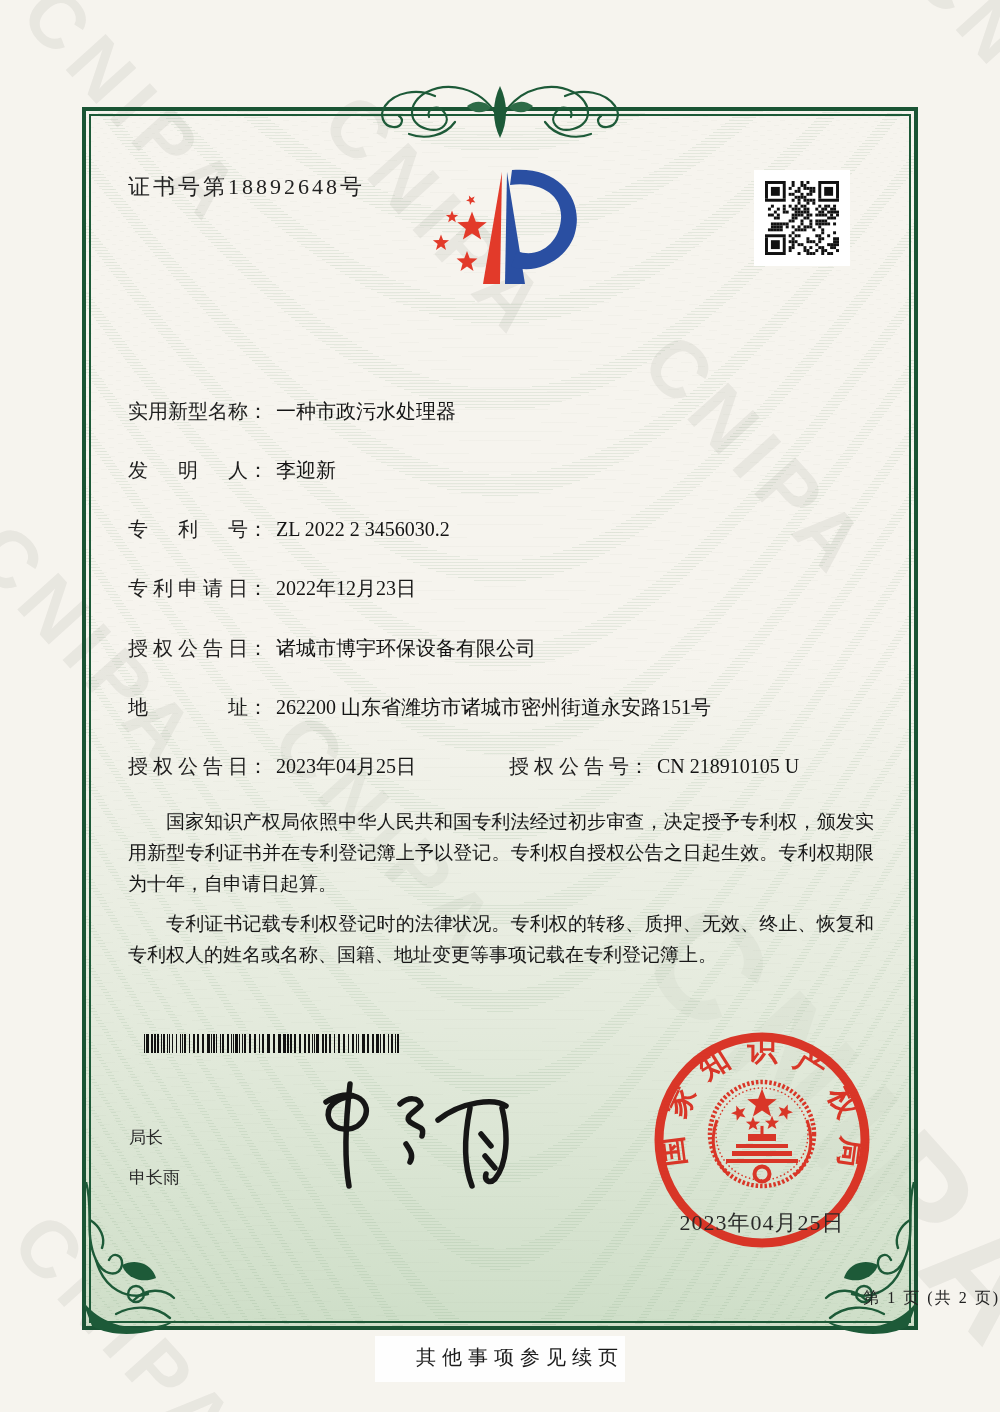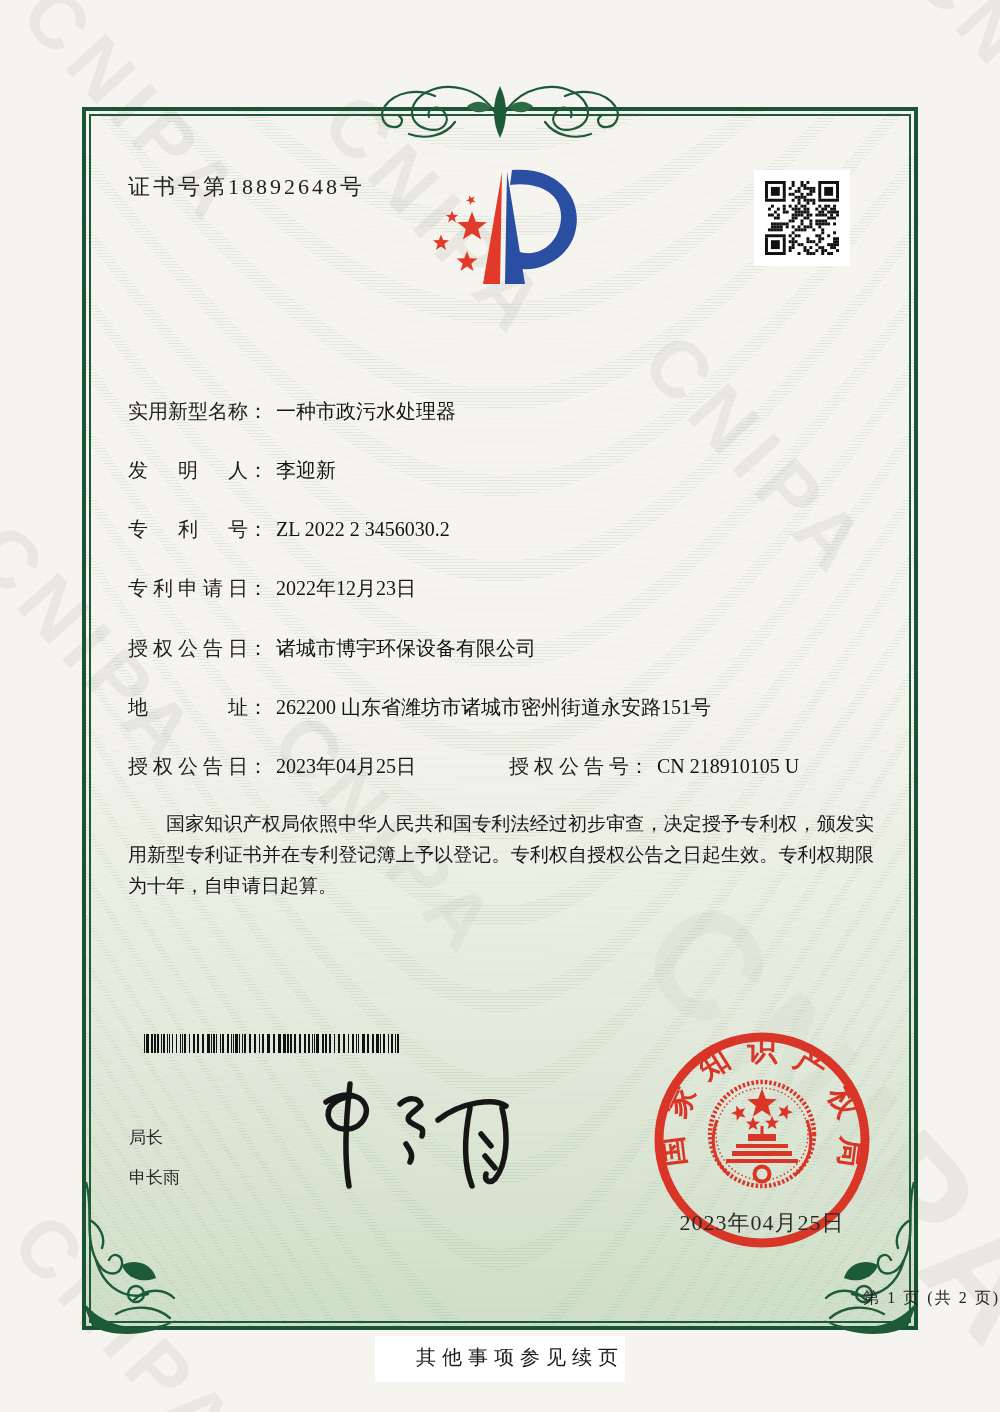--- a/index.html
+++ b/index.html
@@ -48,21 +48,21 @@
   .fields{ position:absolute; left:128px; top:398px; width:760px; font-size:20px; }
   .f-row{ position:absolute; left:0; white-space:nowrap; }
   .f-label{ display:inline-block; width:120px; text-align:justify; text-align-last:justify; vertical-align:bottom; color:#1e1e1e;}
   .f-colon{ padding-right:8px; }
   .f-value{ color:#141414; }
   .f-second{ position:absolute; left:381px; top:0; white-space:nowrap; }
   .paras{
     position:absolute; left:128px; top:808px; width:746px;
     font-size:19px; line-height:31px; text-align:justify; color:#171717;
   }
-  .paras p{ margin:0 0 9px 0; text-indent:2em; }
+  .paras p{ margin:0 0 9px 0; text-indent:2em;font-family:Liberation Mono, monospace; }
   .barcode{ position:absolute; left:144px; top:1034px; width:256px; height:19px; }
   .issuer{
     position:absolute; left:129px; top:1118px;
     font-family:"Liberation Sans","DejaVu Sans",sans-serif;
     font-size:17px; color:#2a2a2a; line-height:40px;
   }
   .signature{ position:absolute; left:298px; top:1078px; width:215px; height:112px; }
   .seal{ position:absolute; left:650px; top:1028px; width:224px; height:224px; }
   .seal-svg text{ font-family:"Liberation Serif","DejaVu Serif",serif; }
   .page-indicator{
@@ -383,20 +383,21 @@
     <div class="f-row" style="top:237px"><span class="f-label">授权公告日</span><span class="f-colon">：</span><span class="f-value">诸城市博宇环保设备有限公司</span></div>
     <div class="f-row" style="top:296px"><span class="f-label">地址</span><span class="f-colon">：</span><span class="f-value">262200 山东省潍坊市诸城市密州街道永安路151号</span></div>
     <div class="f-row" style="top:355px">
       <span class="f-label">授权公告日</span><span class="f-colon">：</span><span class="f-value">2023年04月25日</span>
       <span class="f-second"><span class="f-label">授权公告号</span><span class="f-colon">：</span><span class="f-value">CN 218910105 U</span></span>
     </div>
   </div>
 
   <div class="paras">
     <p>国家知识产权局依照中华人民共和国专利法经过初步审查，决定授予专利权，颁发实用新型专利证书并在专利登记簿上予以登记。专利权自授权公告之日起生效。专利权期限为十年，自申请日起算。</p>
+    <p>专利证书记载专利权登记时的法律状况。专利权的转移、质押、无效、终止、恢复和专利权人的姓名或名称、国籍、地址变更等事项记载在专利登记簿上。</p>
   </div>
 
   <svg class="barcode" id="barcode" viewBox="0 0 256 19" preserveAspectRatio="none">
       <rect x="0" y="0" width="1" height="19" fill="#111"></rect>
       <rect x="2" y="0" width="3" height="19" fill="#111"></rect>
       <rect x="7" y="0" width="2" height="19" fill="#111"></rect>
       <rect x="10" y="0" width="2" height="19" fill="#111"></rect>
       <rect x="13" y="0" width="2" height="19" fill="#111"></rect>
       <rect x="17" y="0" width="1" height="19" fill="#111"></rect>
       <rect x="19" y="0" width="2" height="19" fill="#111"></rect>

